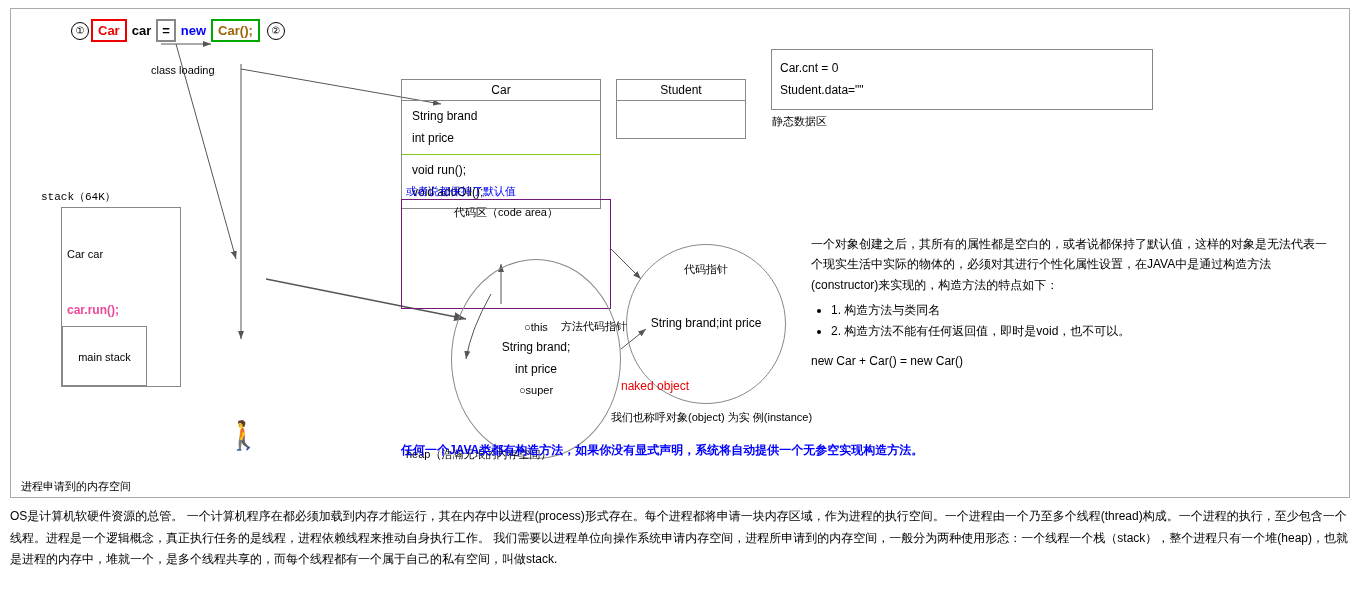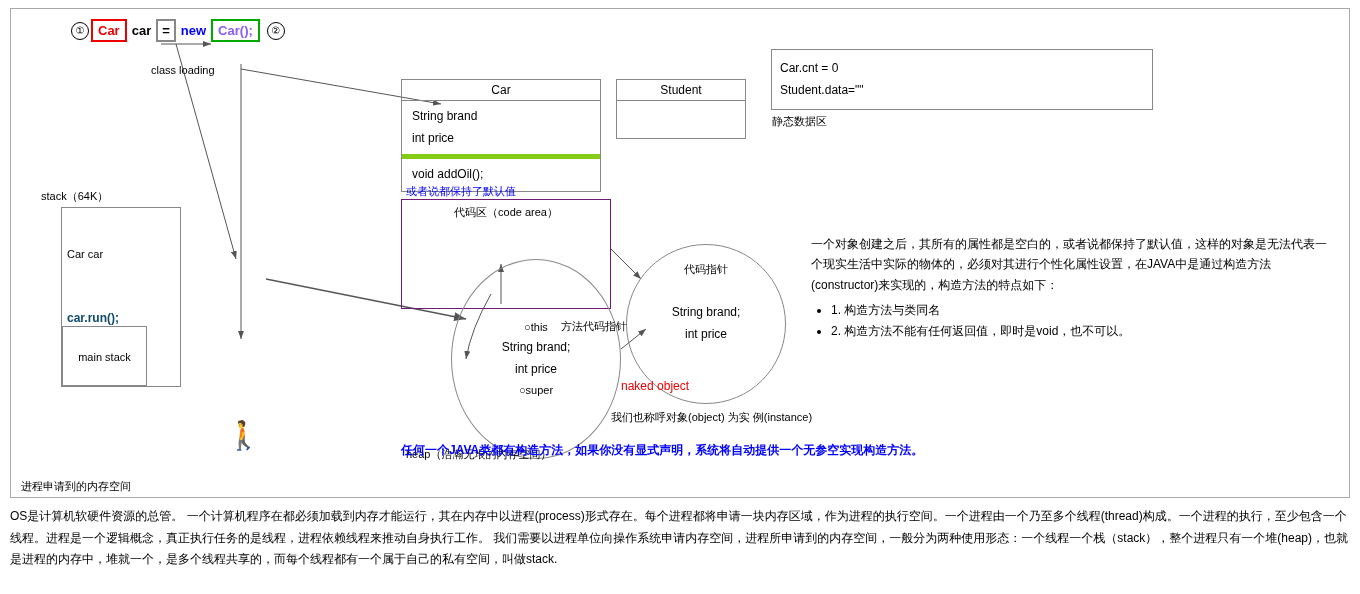--- a/index.html
+++ b/index.html
@@ -62,21 +62,21 @@
       font-size: 13px;
       font-weight: bold;
       color: #e00;
       display: inline-block;
     }
     .code-box-green {
       border: 2px solid #0a0;
       padding: 2px 5px;
       font-size: 13px;
       font-weight: bold;
-      color: #8b5cf6;
+      color: #a16207;
       display: inline-block;
     }
     .code-text {
       font-size: 13px;
       font-weight: bold;
     }
     .code-text-blue {
       font-size: 13px;
       font-weight: bold;
       color: #00f;
@@ -97,21 +97,21 @@
       width: 200px;
     }
     .class-title {
       text-align: center;
       border-bottom: 1px solid #888;
       padding: 3px;
       font-size: 12px;
     }
     .class-fields {
       padding: 5px 10px;
-      border-bottom: 5px solid #84cc16;
+      border-bottom: 1px solid #84cc16;
       font-size: 12px;
       line-height: 1.8;
     }
     .class-methods {
       padding: 5px 10px;
       font-size: 12px;
       line-height: 1.8;
     }
 
     
@@ -201,21 +201,21 @@
     
     .code-pointer-circle {
       position: absolute;
       top: 235px;
       left: 615px;
       width: 160px;
       height: 160px;
       border: 1px solid #888;
       border-radius: 50%;
       display: flex;
-      flex-direction: column;
+      flex-direction: row;
       align-items: center;
       justify-content: center;
       font-size: 12px;
       line-height: 1.8;
     }
 
     
     .naked-object-label {
       position: absolute;
       top: 370px;
@@ -355,42 +355,43 @@
       </div>
       <span style="font-size:13px; margin-left:5px;">
         <span class="circle-num">②</span>
       </span>
     </div>
 
     <div class="class-loading">class loading</div>
 
 
     <div style="position:absolute; top:180px; left:30px;">
-      <div style="font-size:11px; margin-bottom:3px;">stack（64K）</div>
+      <div style="font-size:11px; margin-bottom:3px;font-family:Liberation Mono, monospace;">stack（64K）</div>
       <div class="stack-box">
 
         <div style="position:absolute; top:40px; left:5px; font-size:11px;">Car  car</div>
 
-        <div style="position:absolute; top:95px; left:5px; font-size:12px; font-weight:bold; color:#0c4a6e;margin-top:8px;">car.run();</div>
+        <div style="position:absolute; top:95px; left:5px; font-size:12px; font-weight:bold; color:#ec4899;">car.run();</div>
 
         <div class="stack-inner-box">
           <span>main stack</span>
         </div>
       </div>
 
       <div class="person-figure">🚶</div>
     </div>
 
     <div class="class-diagram">
       <div class="class-title">Car</div>
       <div class="class-fields">
         <div>String brand</div>
         <div>int  price</div>
       </div>
       <div class="class-methods">
+        <div>void run();</div>
         <div>void addOil();</div>
       </div>
     </div>
 
     <div class="student-box">
       <div class="student-title">Student</div>
     </div>
 
     <div class="static-area">
       <div class="static-text">Car.cnt = 0</div>
@@ -427,20 +428,21 @@
     </div>
 
     <div class="heap-label">heap（浩瀚无垠的内存空间）</div>
 
     <div class="right-description">
       <div>一个对象创建之后，其所有的属性都是空白的，或者说都保持了默认值，这样的对象是无法代表一个现实生活中实际的物体的，必须对其进行个性化属性设置，在JAVA中是通过构造方法(constructor)来实现的，构造方法的特点如下：</div>
       <ul class="right-list">
         <li>1. 构造方法与类同名</li>
         <li>2. 构造方法不能有任何返回值，即时是void，也不可以。</li>
       </ul>
+      <div class="right-formula">new Car + Car() = new Car()</div>
     </div>
 
     <div class="blue-bottom-text">任何一个JAVA类都有构造方法，如果你没有显式声明，系统将自动提供一个无参空实现构造方法。</div>
 
     <div style="position:absolute; bottom:3px; left:10px; font-size:11px;">进程申请到的内存空间</div>
 
   </div>
 
   <div class="bottom-text">OS是计算机软硬件资源的总管。  一个计算机程序在都必须加载到内存才能运行，其在内存中以进程(process)形式存在。每个进程都将申请一块内存区域，作为进程的执行空间。一个进程由一个乃至多个线程(thread)构成。一个进程的执行，至少包含一个线程。进程是一个逻辑概念，真正执行任务的是线程，进程依赖线程来推动自身执行工作。  我们需要以进程单位向操作系统申请内存空间，进程所申请到的内存空间，一般分为两种使用形态：一个线程一个栈（stack），整个进程只有一个堆(heap)，也就是进程的内存中，堆就一个，是多个线程共享的，而每个线程都有一个属于自己的私有空间，叫做stack.</div>
 </div>

